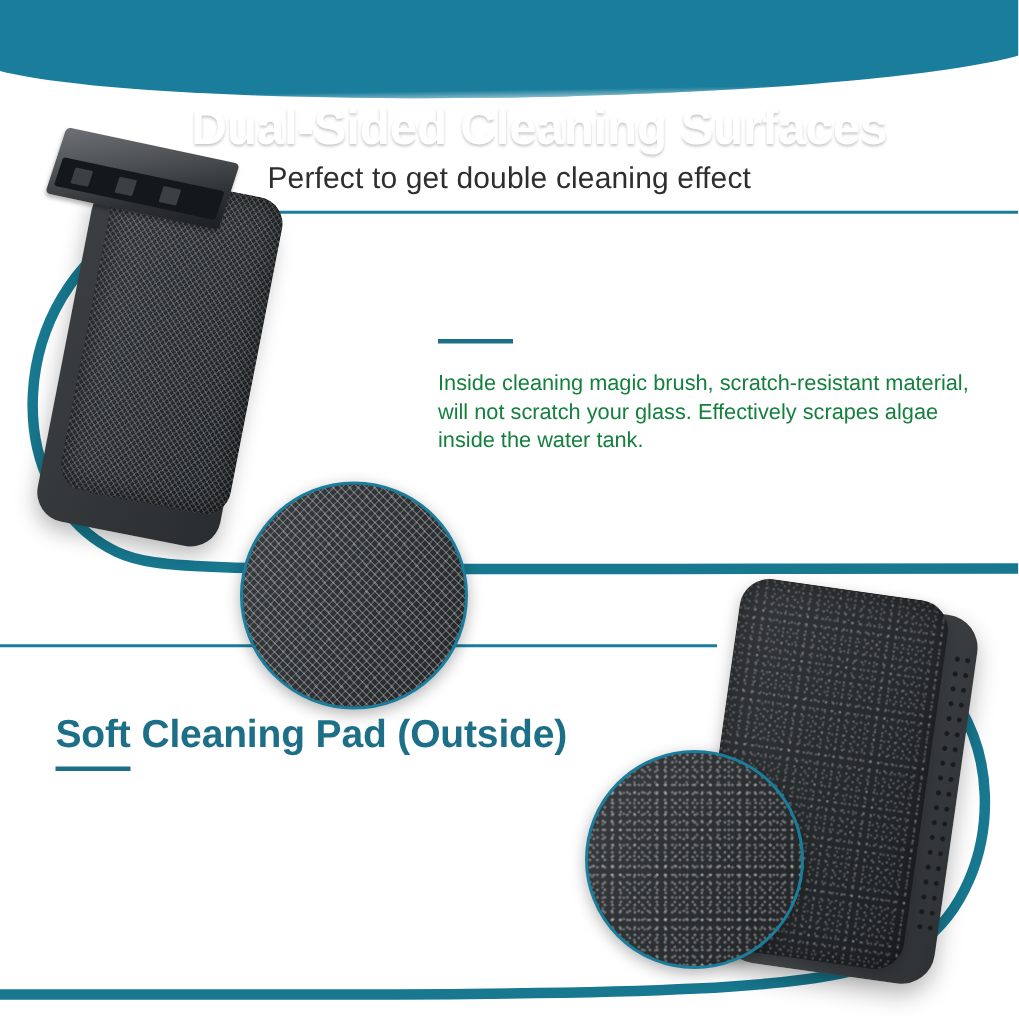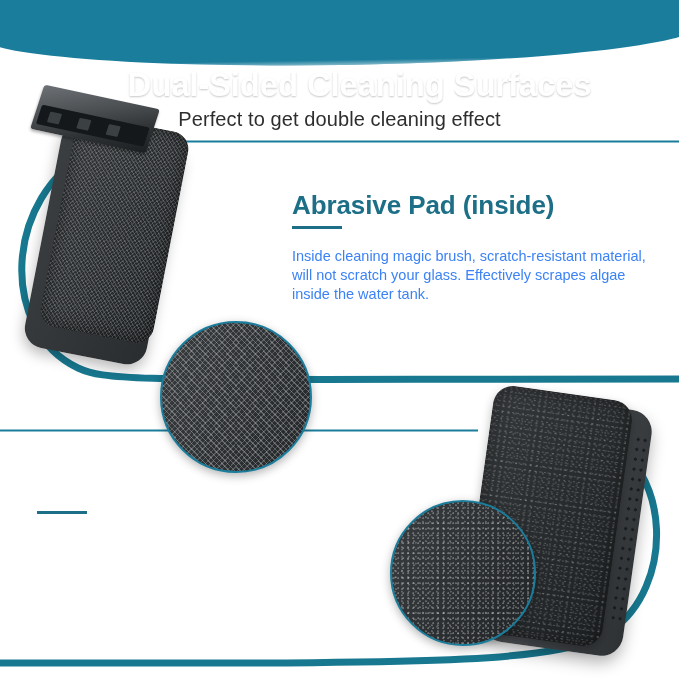--- a/index.html
+++ b/index.html
@@ -83,21 +83,21 @@
     letter-spacing: -0.1px;
   }
   .sec-rule {
     position: absolute;
     height: 3px;
     width: 50px;
     background: #1d6f87;
   }
   .sec-body {
     position: absolute;
-    color: #3b82f6;
+    color: #15803d;
     font-size: 14.5px;
     line-height: 19px;
     font-weight: 400;
   }
 
   #head1 { left: 292px; top: 190px; }
   #rule1 { left: 292px; top: 226px; }
   #body1 { left: 292px; top: 247px; width: 360px; }
 
   #head2 { left: 37px;  top: 474px; }
@@ -275,24 +275,24 @@
     <div class="p1-pad"></div>
     <div class="p1-clip">
       <div class="p1-clip-bar"></div>
       <div class="p1-clip-slot" style="left:14px;"></div>
       <div class="p1-clip-slot" style="left:44px;"></div>
       <div class="p1-clip-slot" style="left:74px;"></div>
     </div>
     <div class="mag1"></div>
   </div>
 
-  <div class="sec-head" id="head1">Abrasive Pad (inside)</div>
   <div class="sec-rule" id="rule1"></div>
   <div class="sec-body" id="body1">Inside cleaning magic brush, scratch-resistant material, will not scratch your glass. Effectively scrapes algae inside the water tank.</div>
 
+  <div class="sec-head" id="head2">Soft Cleaning Pad (Outside)</div>
   <div class="sec-rule" id="rule2"></div>
 
   <div class="prod2-wrap">
     <div class="p2-edge"></div>
     <div class="p2-perf"></div>
     <div class="p2-pad"></div>
     <div class="mag2"></div>
   </div>
 
 </div>

